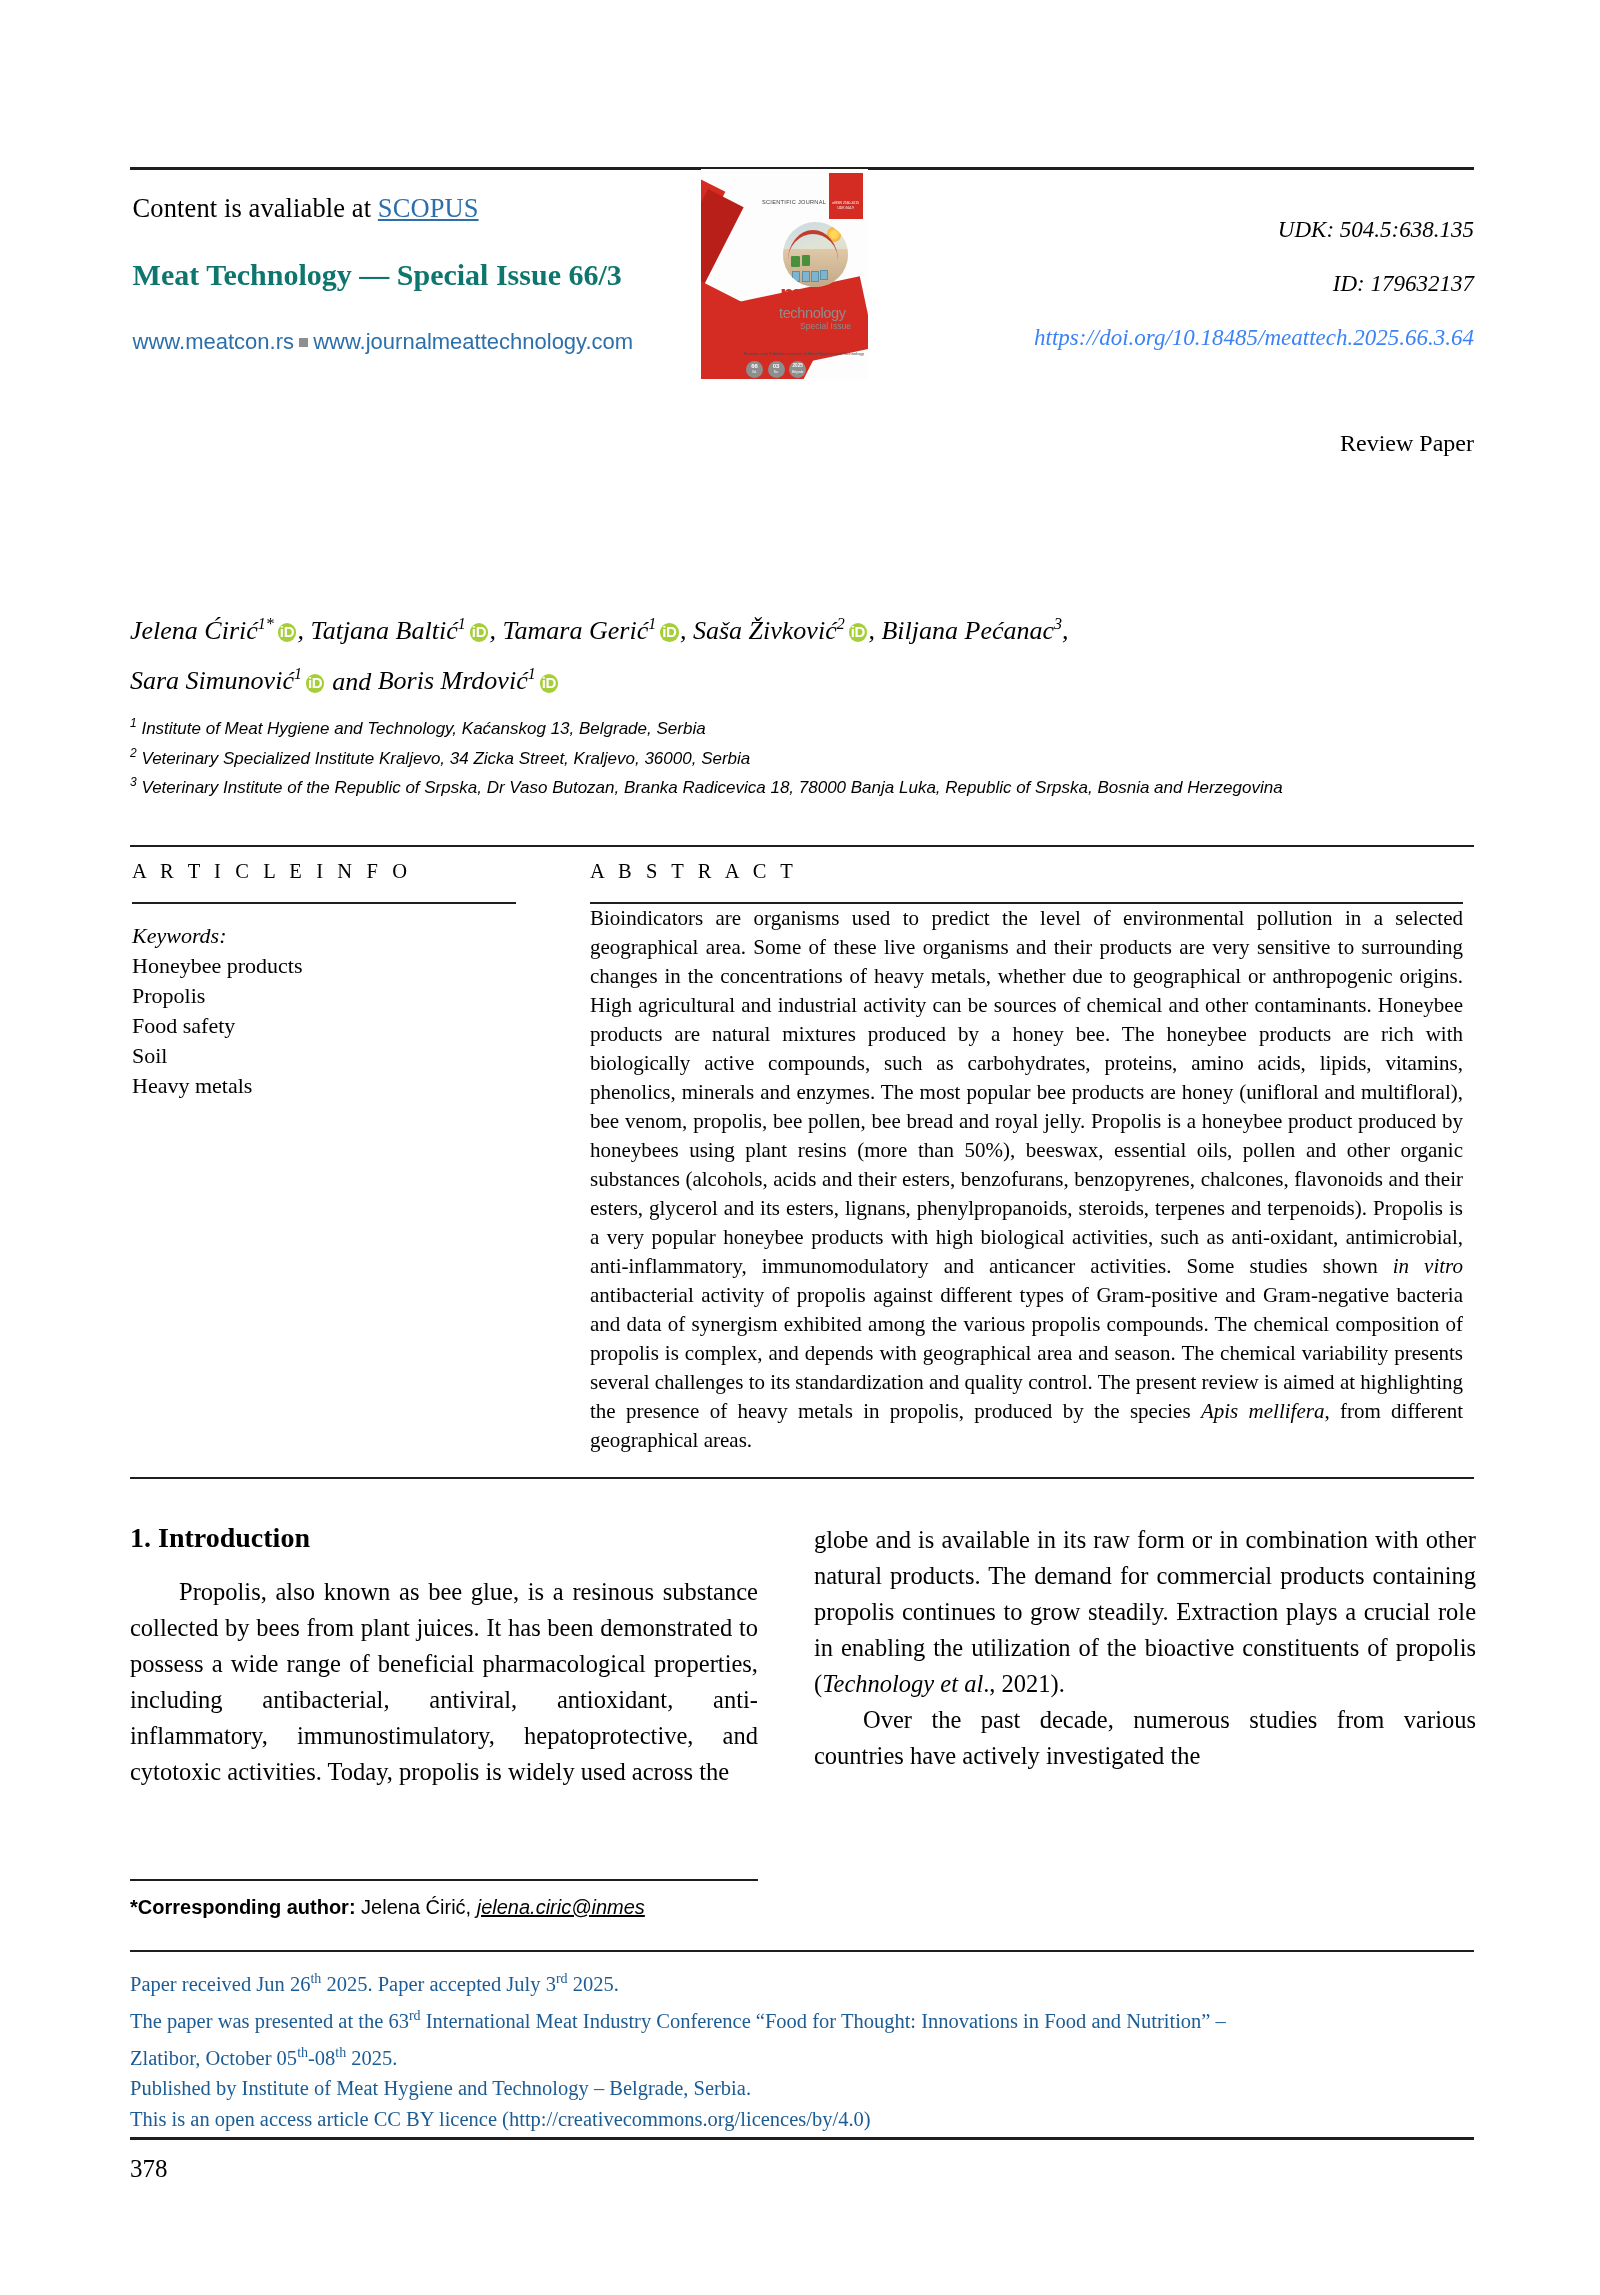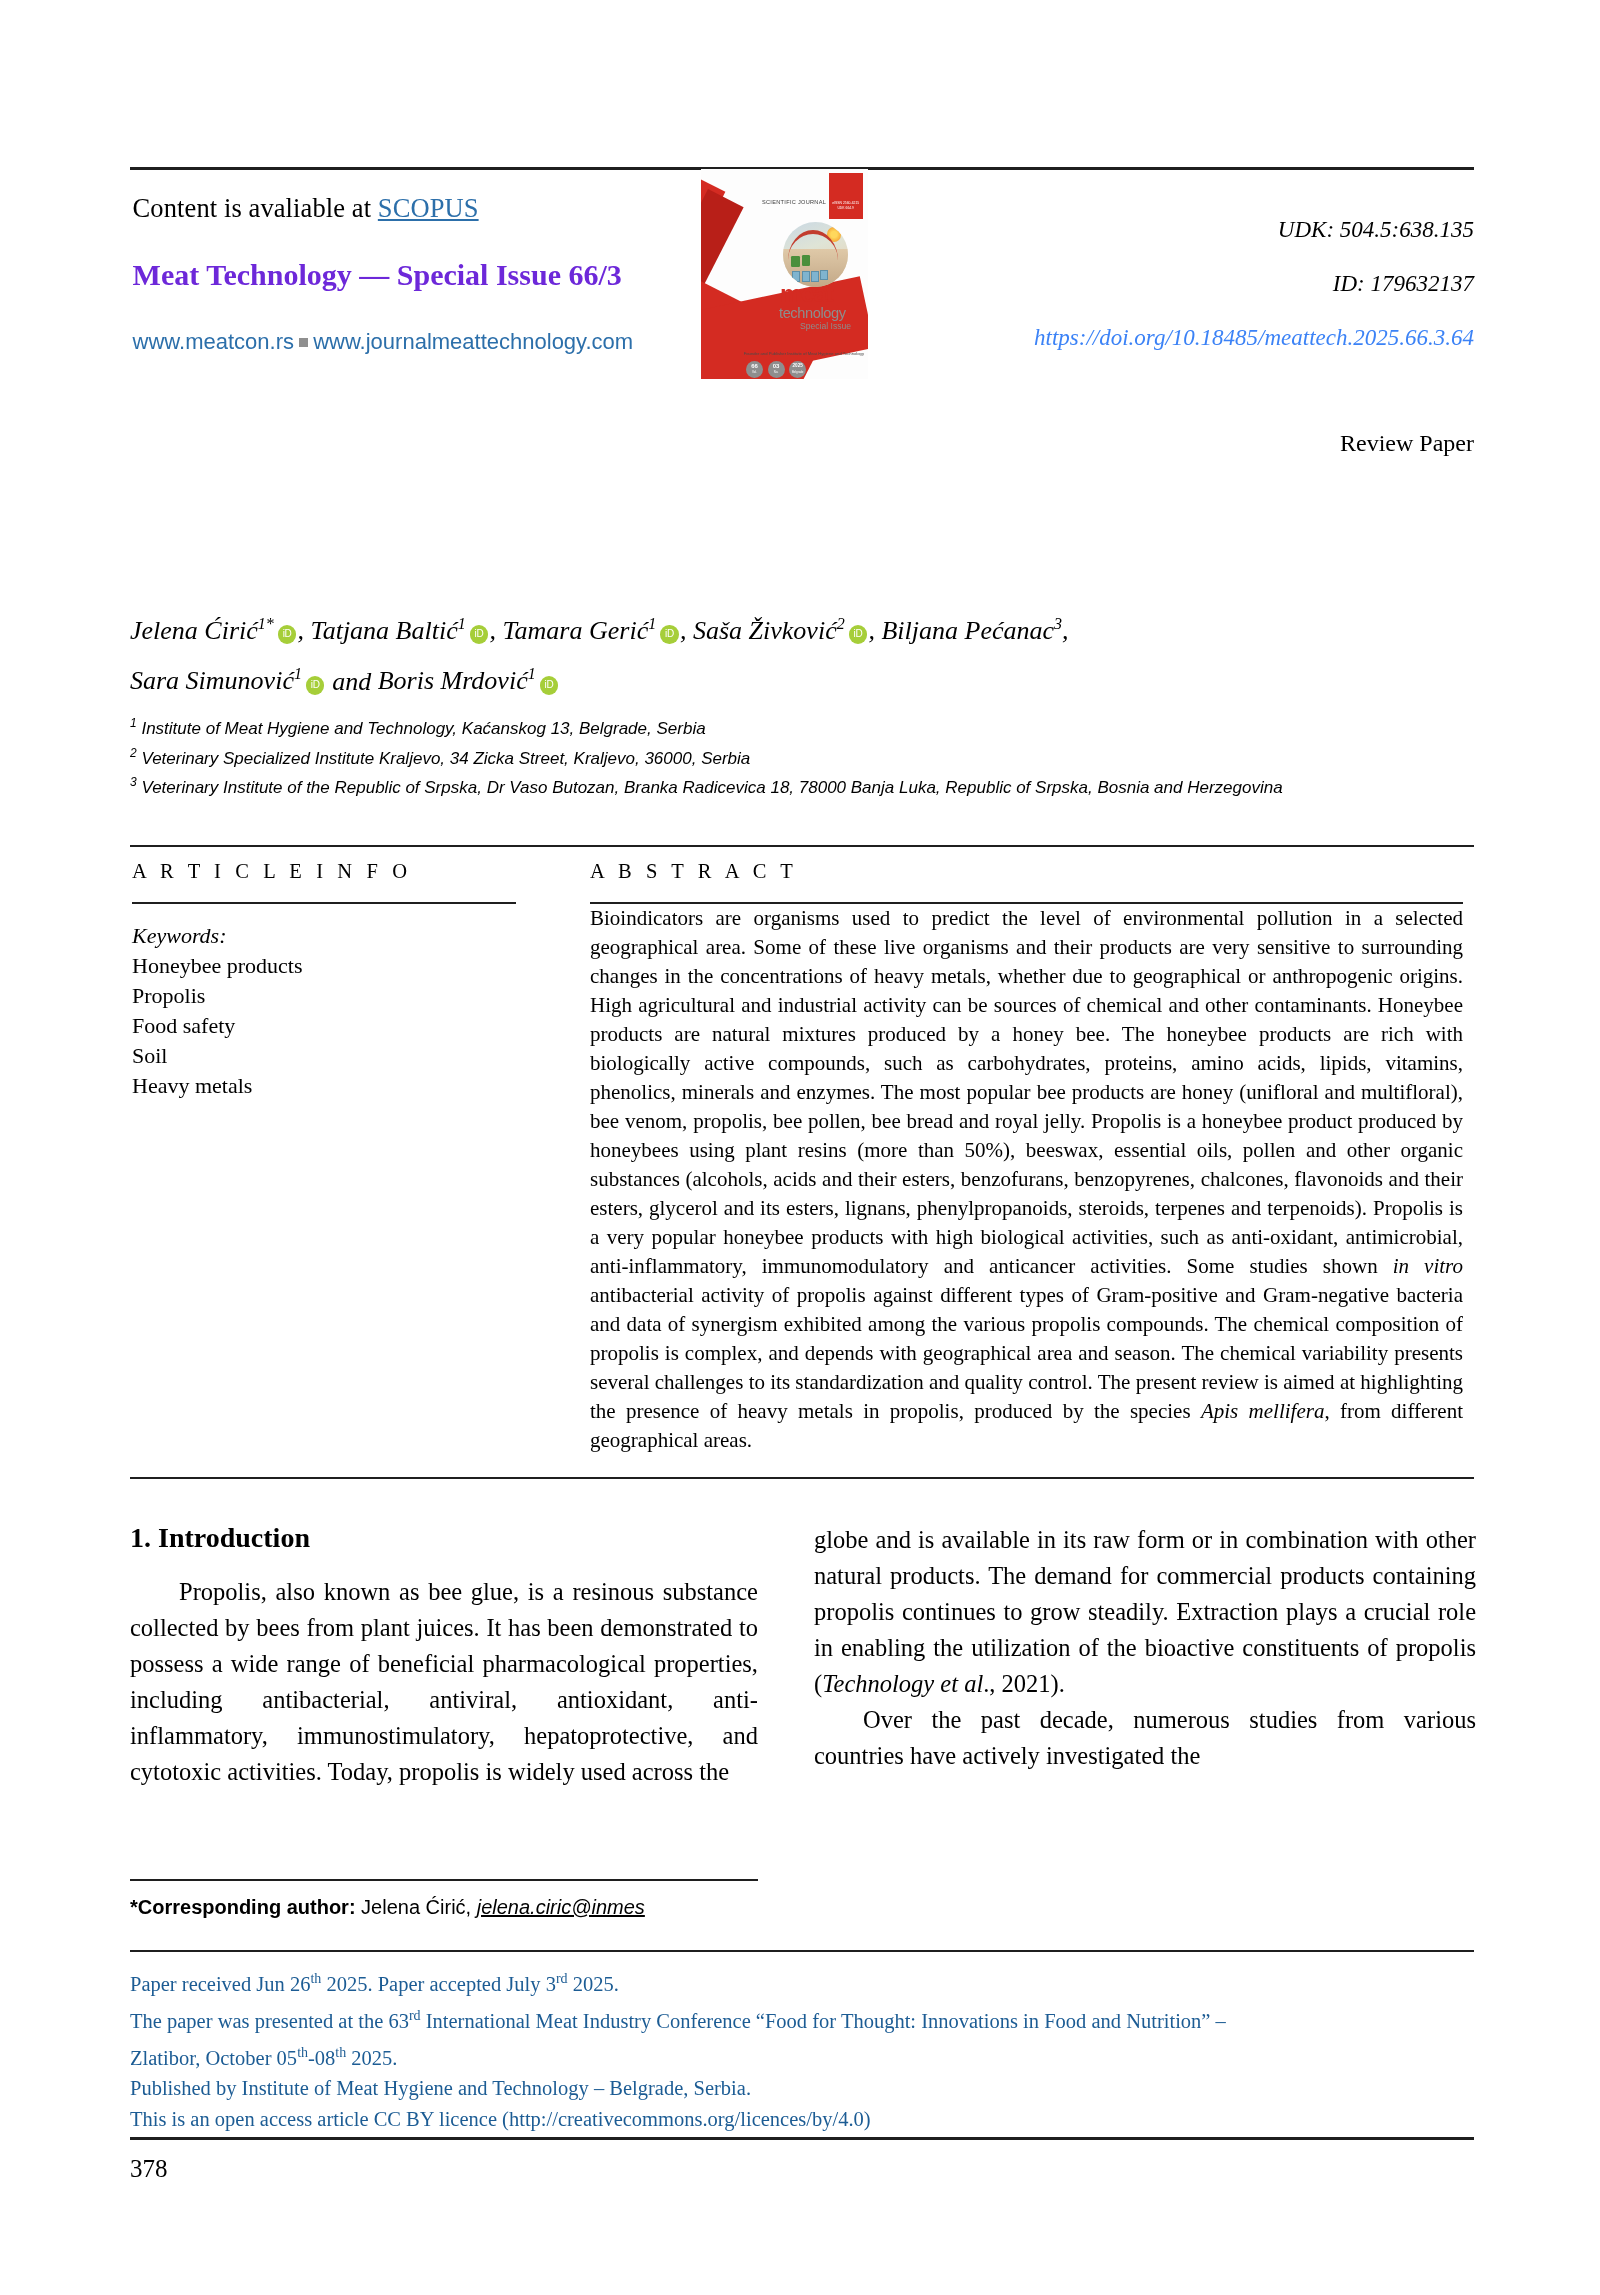--- a/index.html
+++ b/index.html
@@ -41,21 +41,21 @@
   .mh-scopus-line {
     font-size: 26.5px;
     letter-spacing: 0.1px;
     white-space: nowrap;
   }
   .mh-scopus-link { color: #2c6faa; }
   .mh-journal {
     margin-top: 34px;
     font-size: 30px;
     font-weight: bold;
-    color: #6d28d9;
+    color: #0f766e;
     white-space: nowrap;
   }
   .mh-urls {
     margin-top: 37px;
     font-size: 22px;
     color: #2c6faa;
     font-family: "Liberation Sans", sans-serif;
     white-space: nowrap;
   }
   .mh-sep {
@@ -241,22 +241,22 @@
     line-height: 44px;
   }
   #authors sup { font-size: 16px; font-style: italic; }
   .orcid {
     display: inline-block;
     width: 18.5px; height: 18.5px;
     border-radius: 50%;
     background: #a6ce39;
     color: #ffffff;
     font-family: "Liberation Sans", sans-serif;
-    font-size: 10px;
-    font-weight: normal;
+    font-size: 15px;
+    font-weight: bold;
     font-style: normal;
     text-align: center;
     line-height: 18.5px;
     vertical-align: 1.3px;
     margin: 0 1.3px 0 4px;
     letter-spacing: -0.3px;
   }
 
   
   #affiliations {

